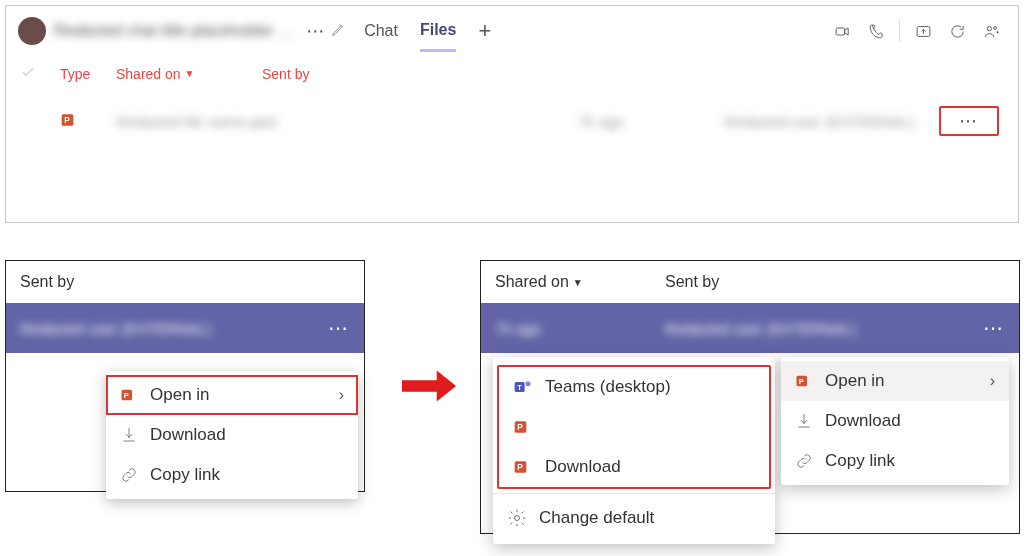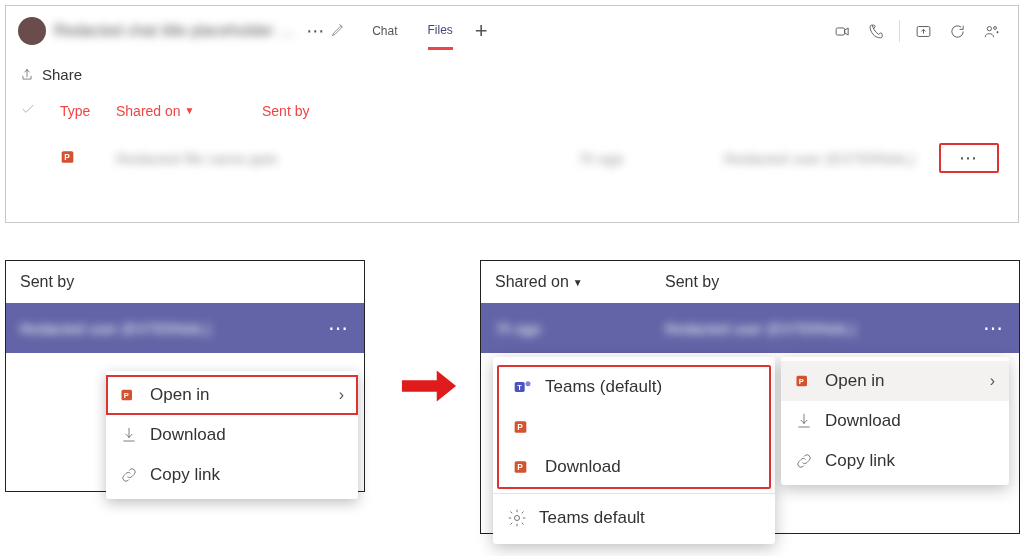--- a/index.html
+++ b/index.html
@@ -8,22 +8,22 @@
 .panel { border: 1px solid #c8c8c8; background: #fff; }
 
 
 #top-pane { position: absolute; left: 5px; top: 5px; width: 1014px; height: 218px; }
 .header-bar { height: 50px; display: flex; align-items: center; padding: 0 12px; }
 .avatar { width: 28px; height: 28px; border-radius: 50%; background: #6b4c4c; margin-right: 8px; }
 .chat-title { color: #555; font-size: 16px; filter: blur(4px); margin-right: 6px; }
 .dots3 { font-size: 18px; color: #555; margin: 0 6px; letter-spacing: 1px; }
 .edit-icon svg { width: 15px; height: 15px; stroke: #555; fill: none; }
 .tabs { display: flex; align-items: center; margin-left: 18px; gap: 22px; }
-.tab { font-size: 12px; color: #555; padding: 10px 0; position: relative; cursor: pointer; margin-left: 8px; }
-.tab.active { color: #464775; border-bottom: 3px solid #ef4444; font-weight: 400; }
+.tab { font-size: 16px; color: #555; padding: 10px 0; position: relative; cursor: pointer; }
+.tab.active { color: #464775; border-bottom: 3px solid #c4b5fd; font-weight: 700; }
 .tab-plus { font-size: 22px; color: #555; cursor: pointer; }
 .spacer { flex: 1; }
 .action-icons { display: flex; align-items: center; gap: 4px; }
 .icon-btn { width: 30px; height: 30px; display: flex; align-items: center; justify-content: center; border-radius: 3px; }
 .icon-btn svg { width: 17px; height: 17px; stroke: #555; fill: none; stroke-width: 1.3; }
 .vsep { width: 1px; height: 22px; background: #ddd; margin: 0 4px; }
 
 .share-row { display: flex; align-items: center; gap: 8px; padding: 10px 14px; font-size: 15px; color: #333; }
 .share-row svg { width: 14px; height: 14px; stroke: #333; fill: none; }
 
@@ -125,26 +125,20 @@
           <svg viewBox="0 0 24 24">
             <circle cx="9" cy="8" r="3"></circle>
             <path d="M3 20c0-3 3-5 6-5s6 2 6 5"></path>
             <circle cx="17" cy="7" r="2"></circle>
             <path d="M19 13h3m-1.5-1.5v3"></path>
           </svg>
         </div>
     </div>
   </div>
 
-  <div class="share-row">
-    <svg viewBox="0 0 24 24">
-        <path d="M12 3v12M12 3l-4 4m4-4l4 4M5 14v5h14v-5" stroke-linecap="round"></path>
-      </svg>
-    <span>Share</span>
-  </div>
 
   <div class="list-head">
     <div class="check-col"><svg width="16" height="16" viewBox="0 0 24 24" stroke="#888" fill="none">
           <path d="M4 12l5 5L20 6"></path>
         </svg></div>
     <div class="type-col">Type</div>
     <div class="shared-col">
         <span>Shared on</span>
         <span class="dropdown-caret">▼</span>
       </div>
@@ -220,21 +214,21 @@
   </div>
   <div class="submenu-wrap">
     <div class="submenu-left">
       <div class="hl-red-box2">
         <div class="sub-item">
           <svg class="ic" viewBox="0 0 24 24">
               <rect x="2" y="6" width="12" height="12" rx="2" fill="#4b53bc"></rect>
               <text x="5" y="15" font-size="9" fill="#fff" font-weight="bold">T</text>
               <circle cx="18" cy="8" r="3" fill="#7b83eb"></circle>
             </svg>
-          <span>Teams (default)</span>
+          <span>Teams (desktop)</span>
         </div>
         <div class="sub-item">
           <svg class="ic" viewBox="0 0 24 24">
               <rect x="2" y="5" width="14" height="14" rx="2" fill="#d35230"></rect>
               <text x="5" y="16" font-size="10" fill="#fff" font-weight="bold">P</text>
             </svg>
         </div>
         <div class="sub-item">
           <svg class="ic" viewBox="0 0 24 24">
               <rect x="2" y="5" width="14" height="14" rx="2" fill="#d35230"></rect>
@@ -242,21 +236,21 @@
             </svg>
           <span>Download</span>
         </div>
       </div>
       <div class="divider"></div>
       <div class="sub-item">
         <svg class="ic" viewBox="0 0 24 24" stroke="#555" fill="none">
             <circle cx="12" cy="12" r="3"></circle>
             <path d="M12 2v3M12 19v3M4.2 4.2l2.1 2.1M17.7 17.7l2.1 2.1M2 12h3M19 12h3M4.2 19.8l2.1-2.1M17.7 6.3l2.1-2.1"></path>
           </svg>
-        <span>Teams default</span>
+        <span>Change default</span>
       </div>
     </div>
 
     <div class="menu-right">
       <div class="menu-item sel">
         <svg class="ppt" viewBox="0 0 24 24">
             <rect x="2" y="5" width="14" height="14" rx="2" fill="#d35230"></rect>
             <text x="5" y="16" font-size="10" fill="#fff" font-weight="bold">P</text>
           </svg>
         <span>Open in</span>

